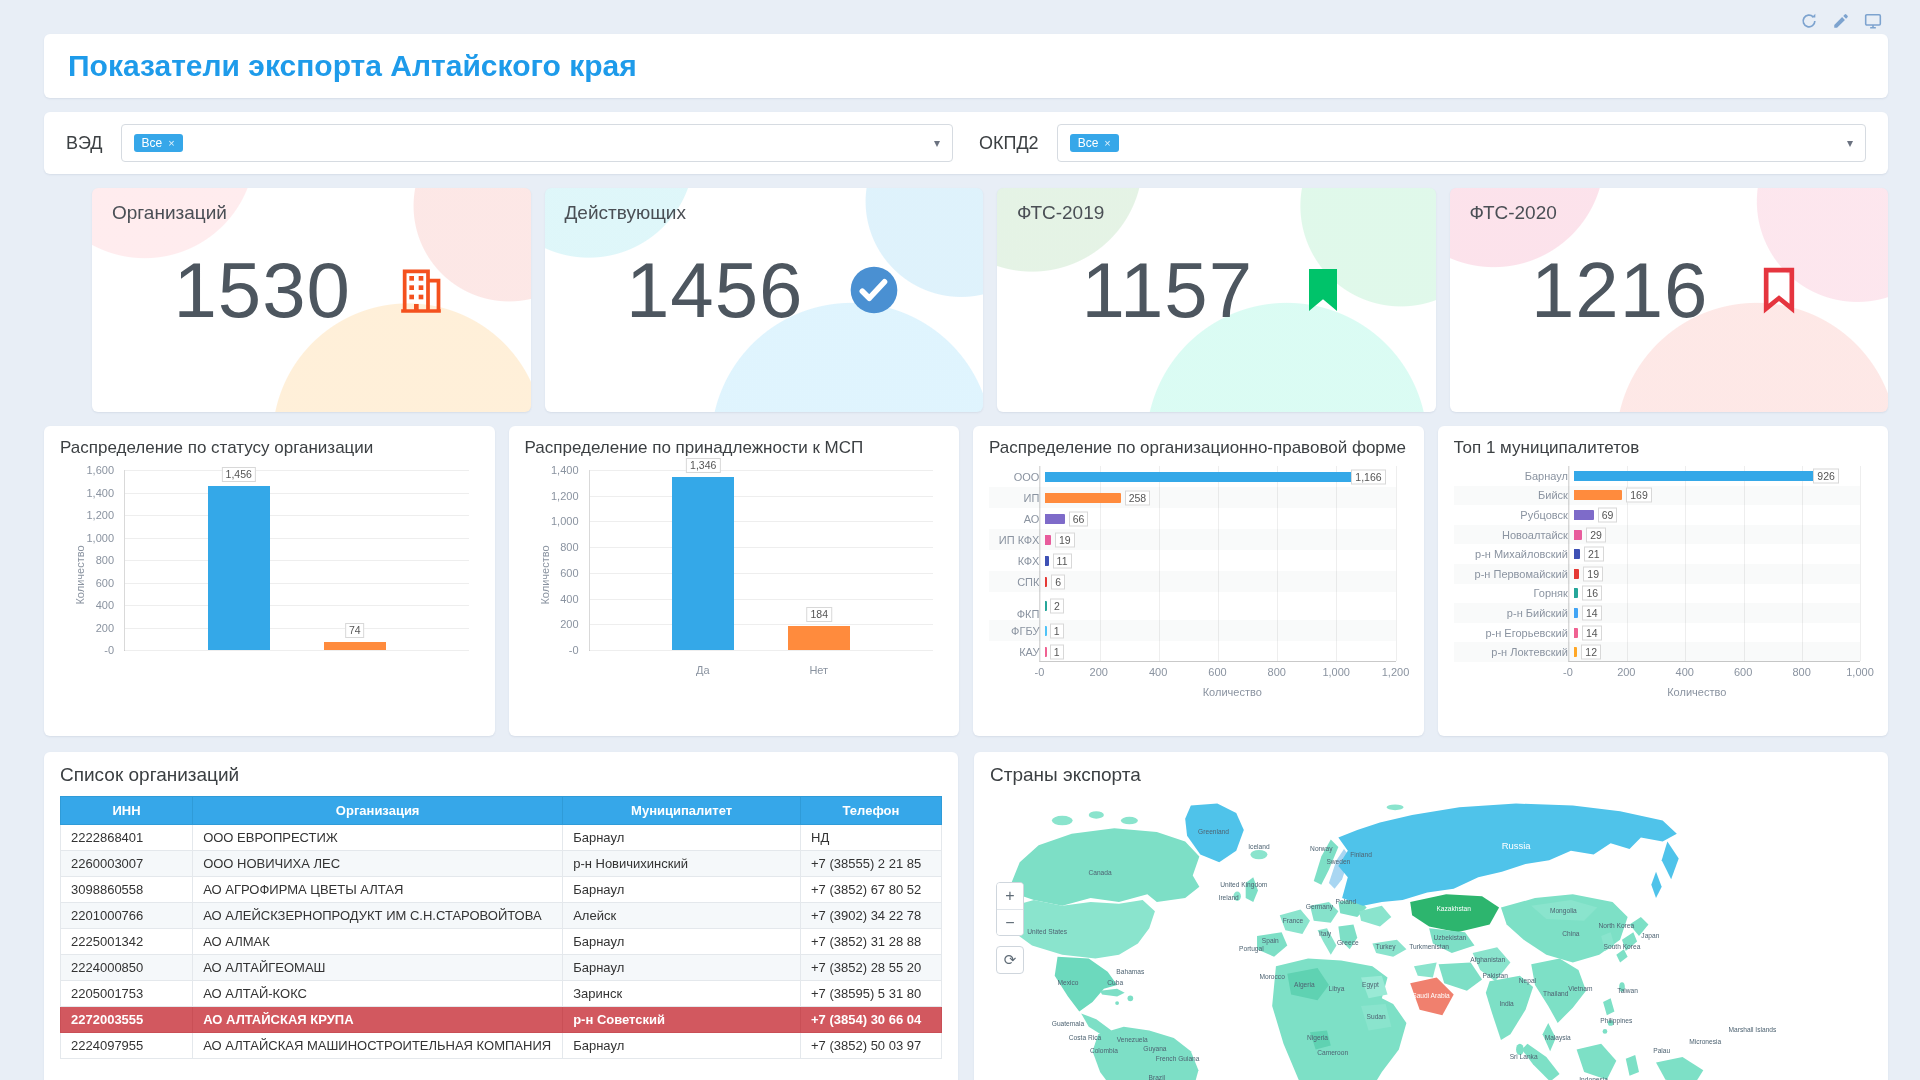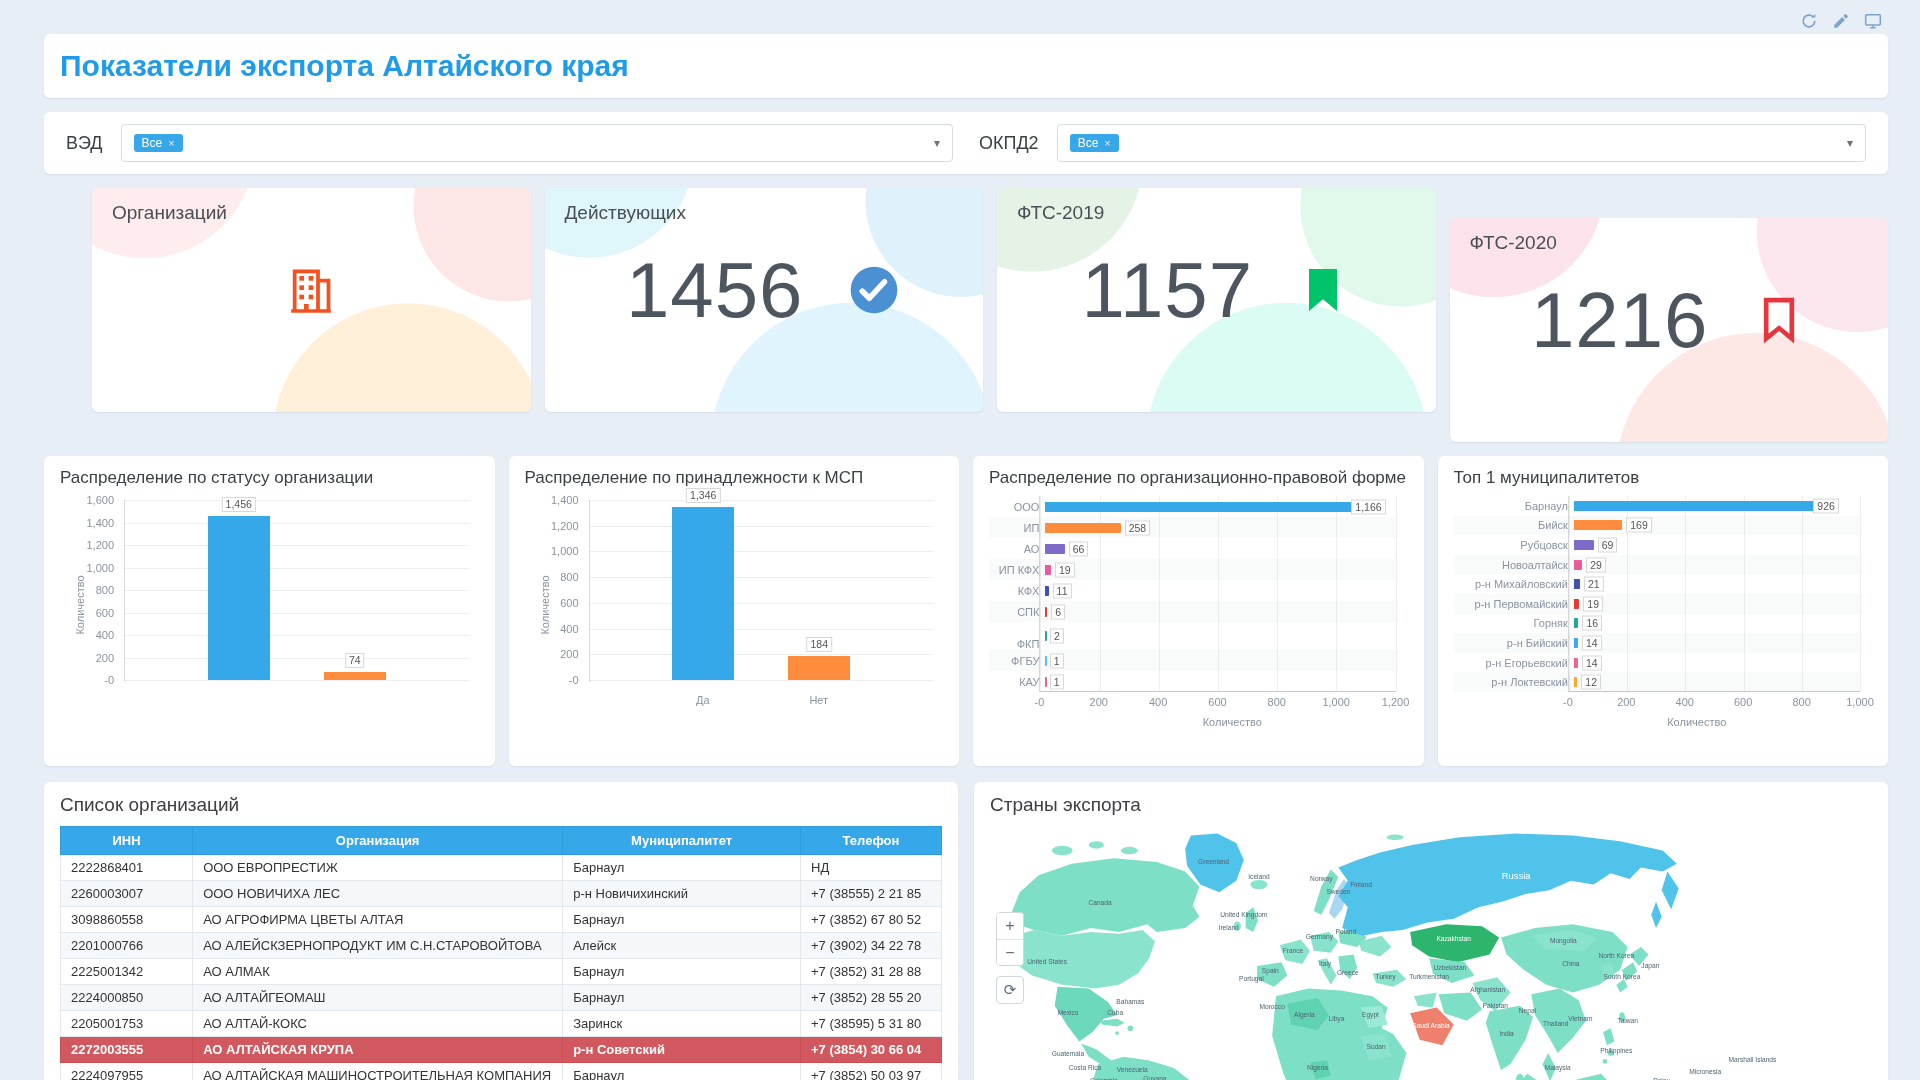--- a/index.html
+++ b/index.html
@@ -11,21 +11,21 @@
   }
   .wrap{padding:6px 32px 0 44px;}
   .card{background:#fff;border-radius:6px;box-shadow:0 1px 2px rgba(60,80,120,.10);}
 
   
   .toolbar{height:26px;display:flex;justify-content:flex-end;align-items:center;gap:14px;padding:2px 6px 0 0;}
   .tool-icon{width:18px;height:18px;color:#7da3cf;cursor:pointer;}
   .tool-icon svg{width:100%;height:100%;}
 
   
-  .title-card{height:64px;display:flex;align-items:center;padding:0 16px;margin-bottom:14px;}
+  .title-card{height:64px;display:flex;align-items:center;padding:0 24px;margin-bottom:14px;}
   .page-title{font-size:30px;font-weight:bold;color:#1e9bea;}
 
   
   .filter-card{height:62px;display:flex;align-items:center;padding:0 22px;gap:26px;margin-bottom:14px;}
   .filter-group{flex:1;display:flex;align-items:center;gap:18px;min-width:0;}
   .filter-label{font-size:18px;color:#3c4043;white-space:nowrap;}
   .select{flex:1;height:36px;border:1px solid #d6dbe1;border-radius:4px;display:flex;align-items:center;padding:0 12px;gap:8px;background:#fff;cursor:pointer;min-width:0;}
   .chip{background:#36a7e9;color:#fff;font-size:12px;border-radius:3px;padding:3px 8px;display:inline-flex;align-items:center;gap:6px;line-height:1;}
   .chip-x{font-size:11px;opacity:.85;cursor:pointer;}
   .caret{margin-left:auto;color:#6b7280;font-size:12px;}
@@ -46,21 +46,21 @@
     radial-gradient(circle at 95% 6%, rgba(3,155,229,.13) 0 95px, transparent 96px),
     radial-gradient(circle at 70% 114%, rgba(79,195,247,.18) 0 140px, transparent 141px),
     radial-gradient(circle at 10% -16%, rgba(178,235,242,.42) 0 105px, transparent 106px);}
   .theme-green{background-image:
     radial-gradient(circle at 92% 8%, rgba(0,200,83,.12) 0 100px, transparent 101px),
     radial-gradient(circle at 66% 114%, rgba(29,233,182,.16) 0 140px, transparent 141px),
     radial-gradient(circle at 8% -12%, rgba(200,230,201,.48) 0 110px, transparent 111px);}
   .theme-red{background-image:
     radial-gradient(circle at 93% 6%, rgba(236,64,122,.13) 0 100px, transparent 101px),
     radial-gradient(circle at 70% 114%, rgba(244,67,54,.12) 0 140px, transparent 141px),
-    radial-gradient(circle at 10% -14%, rgba(248,187,208,.42) 0 110px, transparent 111px); margin-top: 30px;}
+    radial-gradient(circle at 10% -14%, rgba(248,187,208,.42) 0 110px, transparent 111px);}
 
   
   .chart-row{display:grid;grid-template-columns:repeat(4,1fr);gap:14px;margin-bottom:16px;}
   .chart-card{height:286px;padding:12px 16px;}
   .chart-title{font-size:17px;color:#3c4043;margin-bottom:6px;white-space:nowrap;overflow:hidden;}
   .chart-body{position:relative;height:234px;}
 
   
   .ylab{position:absolute;left:-10px;top:45%;transform:rotate(-90deg);font-size:11px;color:#8a93a0;}
   .yticks{position:absolute;left:12px;top:6px;width:46px;height:180px;}
@@ -158,20 +158,21 @@
         </span>
         <span class="caret">▾</span>
       </div>
     </div>
   </div>
 
   <div class="kpi-row">
     <div class="card kpi theme-orange">
       <div class="kpi-title">Организаций</div>
       <div class="kpi-body">
+        <div class="kpi-value">1530</div>
         <span class="kpi-icon">
           <svg viewBox="0 0 24 24">
               <path fill="none" stroke="#f4511e" stroke-width="1.6" d="M5 21V4h10v17M3.5 21h17M15 8h4.5v13"></path>
               <g fill="#f4511e">
                 <rect x="7" y="6" width="2" height="2"></rect>
                 <rect x="11" y="6" width="2" height="2"></rect>
                 <rect x="7" y="10" width="2" height="2"></rect>
                 <rect x="11" y="10" width="2" height="2"></rect>
                 <rect x="7" y="14" width="2" height="2"></rect>
                 <rect x="11" y="14" width="2" height="2"></rect>

